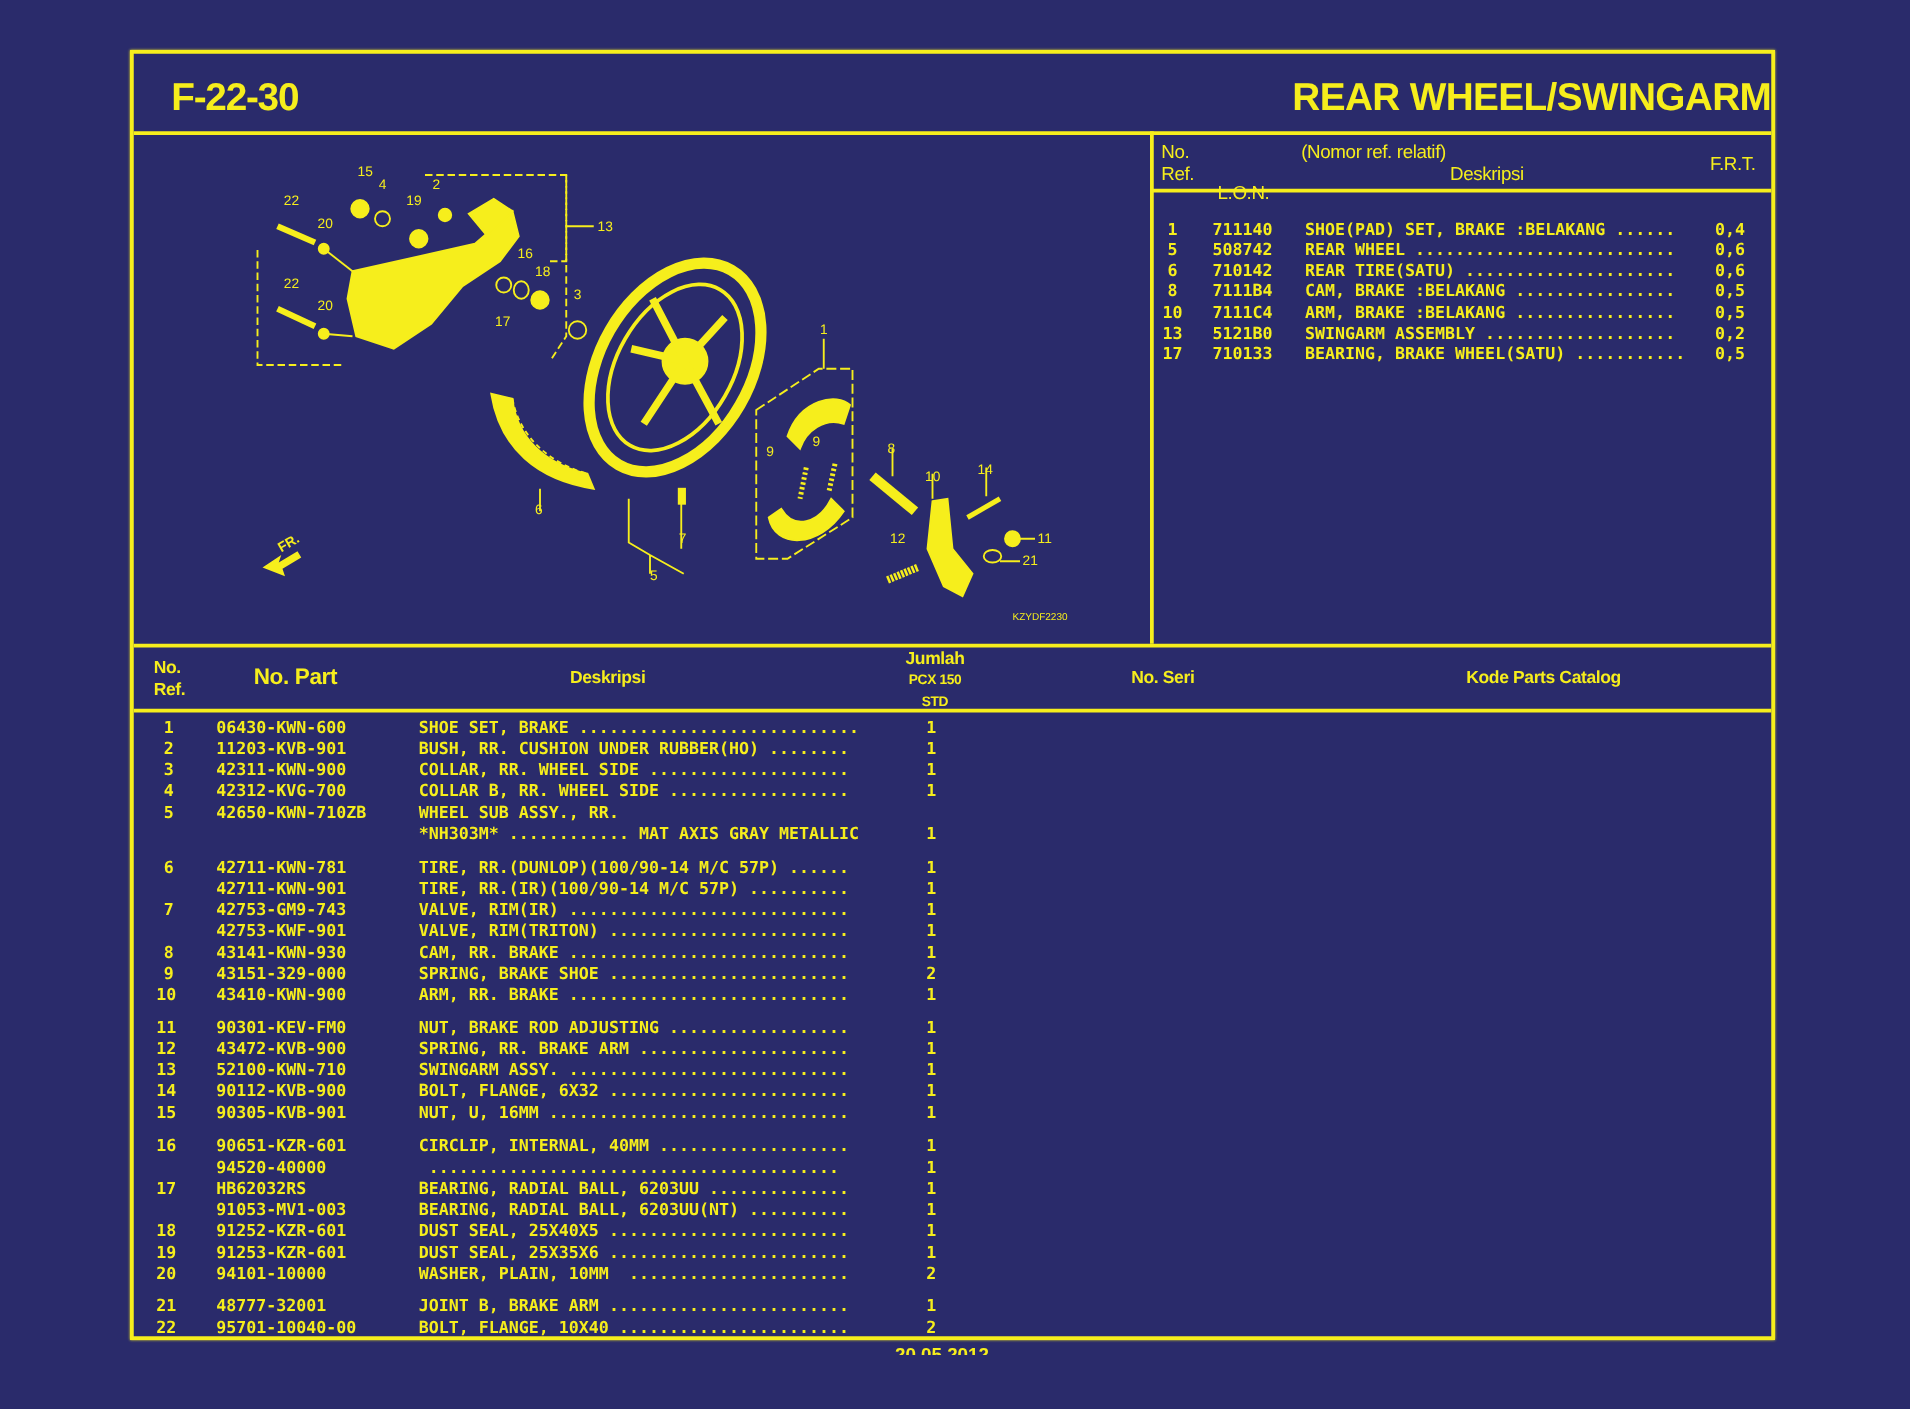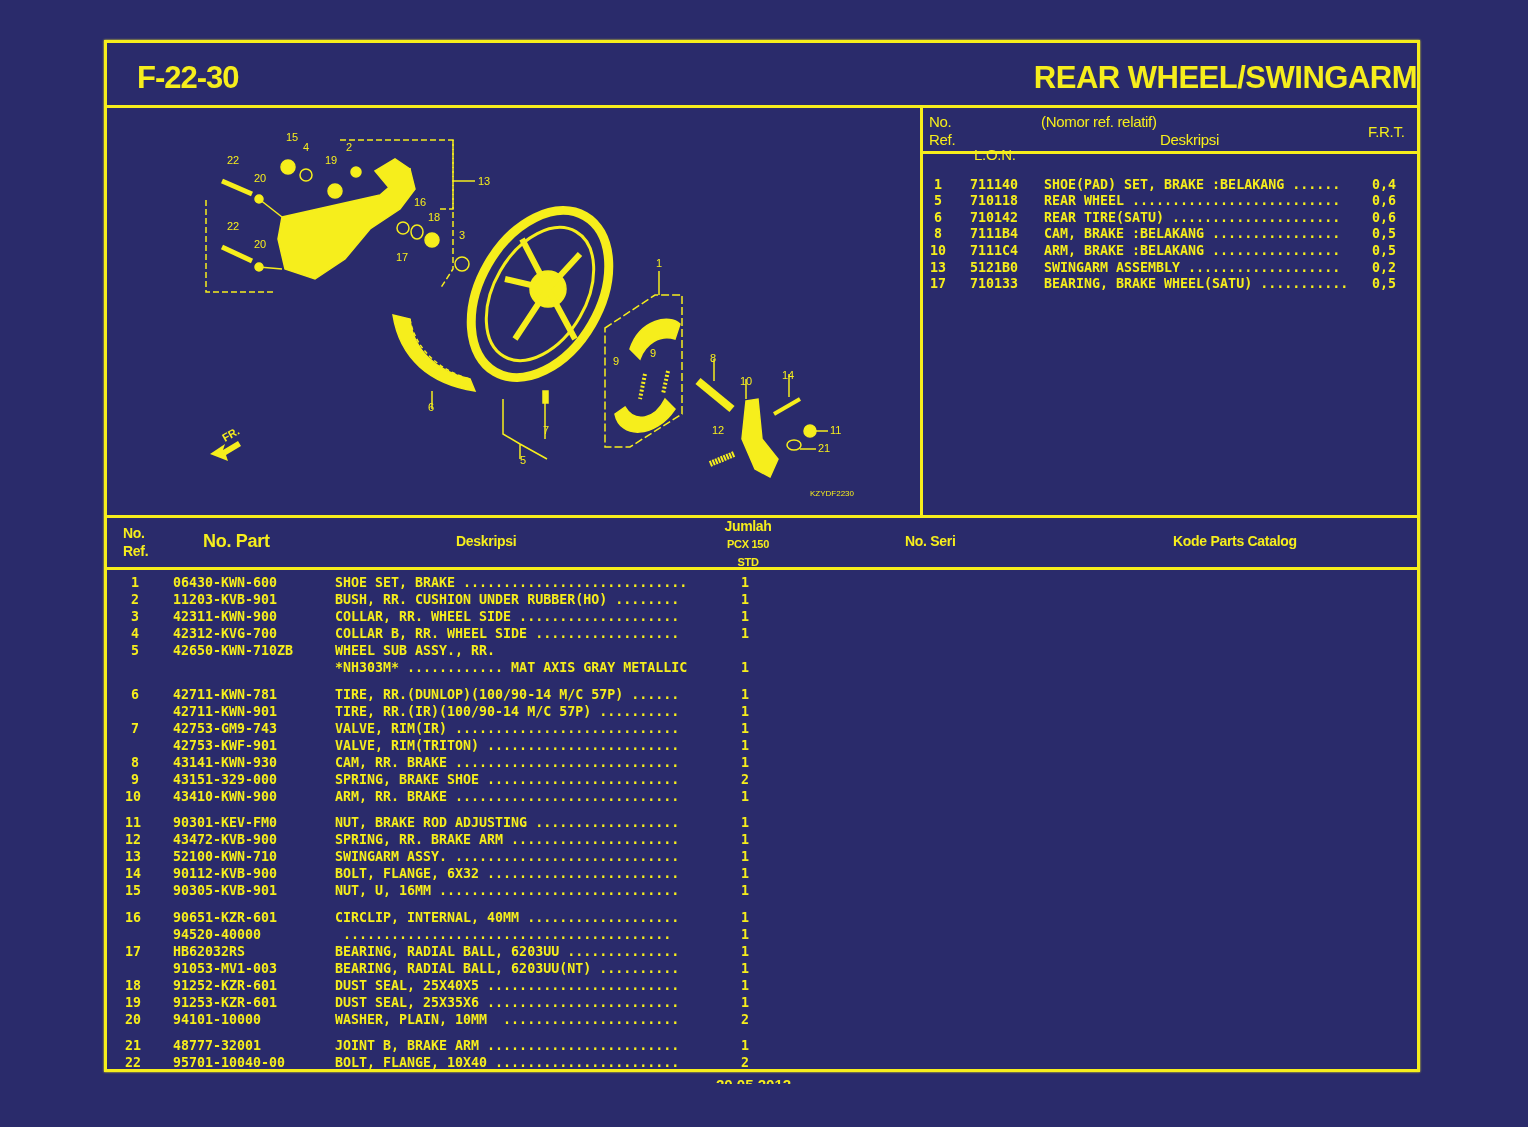--- a/index.html
+++ b/index.html
@@ -146,21 +146,21 @@
   <div class="hdr" style="left:934px;top:70px;font-weight:normal;">(Nomor ref. relatif)</div>
   <div class="hdr" style="left:1053px;top:88px;font-weight:normal;">Deskripsi</div>
   <div class="hdr" style="left:1261px;top:80px;font-weight:normal;">F.R.T.</div>
   <div class="hline" style="left:813px;right:0;top:108px;"></div>
 
   <div style="position:absolute;left:813px;top:117px;width:497px;">
     <div class="frt-row mono" style="top:0px;">
       <span style="left:14px">1</span><span style="left:50px">711140</span><span style="left:124px">SHOE(PAD) SET, BRAKE :BELAKANG ......</span><span style="left:452px">0,4</span>
     </div>
     <div class="frt-row mono" style="top:16.6px;">
-      <span style="left:14px">5</span><span style="left:50px">710118</span><span style="left:124px">REAR WHEEL ..........................</span><span style="left:452px">0,6</span>
+      <span style="left:14px">5</span><span style="left:50px">508742</span><span style="left:124px">REAR WHEEL ..........................</span><span style="left:452px">0,6</span>
     </div>
     <div class="frt-row mono" style="top:33.2px;">
       <span style="left:14px">6</span><span style="left:50px">710142</span><span style="left:124px">REAR TIRE(SATU) .....................</span><span style="left:452px">0,6</span>
     </div>
     <div class="frt-row mono" style="top:49.8px;">
       <span style="left:14px">8</span><span style="left:50px">7111B4</span><span style="left:124px">CAM, BRAKE :BELAKANG ................</span><span style="left:452px">0,5</span>
     </div>
     <div class="frt-row mono" style="top:66.4px;">
       <span style="left:10px">10</span><span style="left:50px">7111C4</span><span style="left:124px">ARM, BRAKE :BELAKANG ................</span><span style="left:452px">0,5</span>
     </div>

